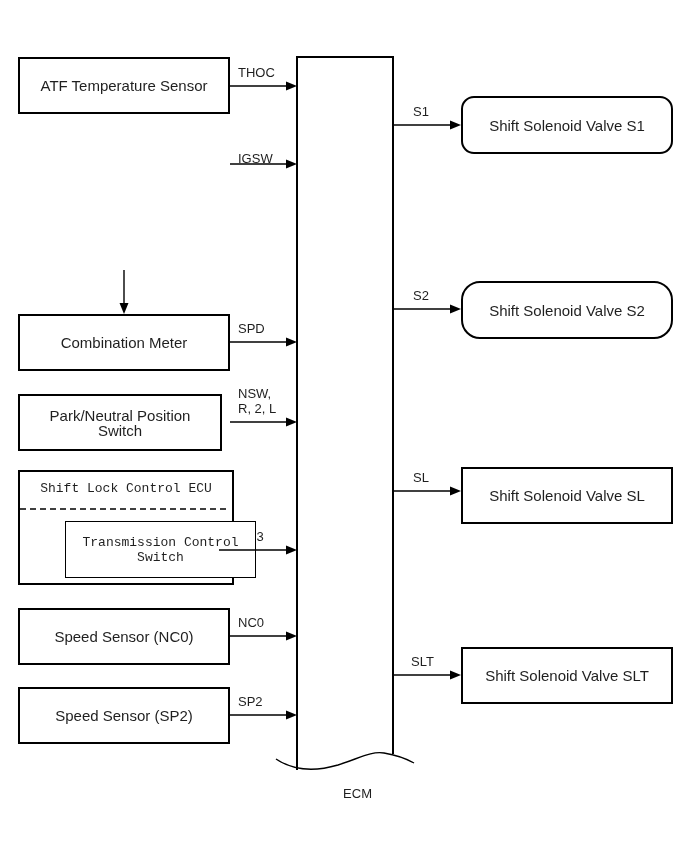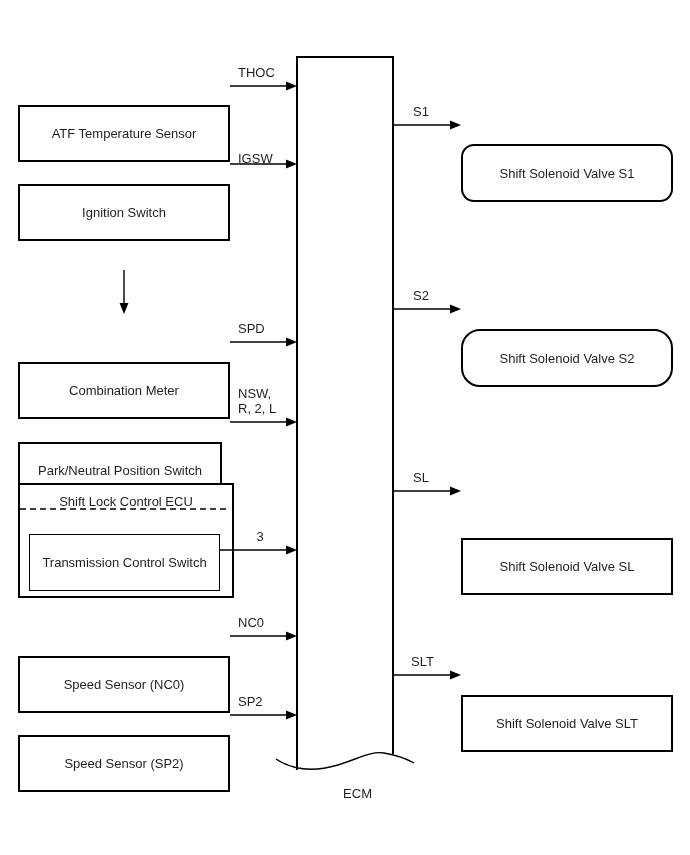--- a/index.html
+++ b/index.html
@@ -18,25 +18,24 @@
   }
   .box {
     position: absolute;
     box-sizing: border-box;
     border: 2px solid #000000;
     background: #ffffff;
     display: flex;
     align-items: center;
     justify-content: center;
     text-align: center;
-    font-size: 13px;
+    font-size: 15px;
     line-height: 15px;
     z-index: 1;
     padding: 17px 6px;
-    margin-top: 48px;
   }
   .group-box {
     position: absolute;
     box-sizing: border-box;
     border: 2px solid #000000;
     background: #ffffff;
     z-index: 1;
     font-size: 13px;
   }
   .group-title {
@@ -46,23 +45,24 @@
     line-height: 15px;
   }
   .inner-box {
     position: absolute;
     box-sizing: border-box;
     border: 1px solid #000000;
     background: #ffffff;
     display: flex;
     align-items: center;
     justify-content: center;
-    text-align: right;
+    text-align: center;
     font-size: 13px;
     line-height: 15px;
+    margin-left: 36px;
   }
   .sig {
     position: absolute;
     font-size: 13px;
     line-height: 15px;
     white-space: pre-line;
     z-index: 3;
   }
   .ecm-label {
     position: absolute;
@@ -81,41 +81,40 @@
     pointer-events: none;
   }
 </style>
 </head>
 <body>
 
 <div class="canvas">
 
   <div class="box" style="left:18px; top:57px; width:212px; height:57px;">ATF Temperature Sensor</div>
 
-  <div class="box" style="left:18px; top:136px; width:212px; height:57px;">Ignition Switch</div>
 
 
   <div class="box" style="left:18px; top:314px; width:212px; height:57px;">Combination Meter</div>
 
   <div class="box" style="left:18px; top:394px; width:204px; height:57px;">Park/Neutral Position Switch</div>
 
-  <div class="group-box" style="left:18px; top:483px; width:216px; height:115px;">
+  <div class="group-box" style="left:18px; top:470px; width:216px; height:115px;font-family:Liberation Mono, monospace;">
     <div class="group-title">Shift Lock Control ECU</div>
     <div class="inner-box" style="left:9px; top:49px; width:191px; height:57px;">Transmission Control Switch</div>
   </div>
 
   <div class="box" style="left:18px; top:608px; width:212px; height:57px;">Speed Sensor (NC0)</div>
 
   <div class="box" style="left:18px; top:687px; width:212px; height:57px;">Speed Sensor (SP2)</div>
 
   <div class="box" style="left:461px; top:96px; width:212px; height:58px;border-radius:13px;">Shift Solenoid Valve S1</div>
 
   <div class="box" style="left:461px; top:281px; width:212px; height:58px;border-radius:19px;">Shift Solenoid Valve S2</div>
 
-  <div class="box" style="left:461px; top:490px; width:212px; height:57px;">Shift Solenoid Valve SL</div>
+  <div class="box" style="left:461px; top:467px; width:212px; height:57px;">Shift Solenoid Valve SL</div>
 
   <div class="box" style="left:461px; top:647px; width:212px; height:57px;">Shift Solenoid Valve SLT</div>
 
   <svg class="connectors" width="690" height="855" viewBox="0 0 690 855">
 
     <path d="M297,770 L297,57 L393,57 L393,754" fill="none" stroke="#000000" stroke-width="2"></path>
 
     <path d="M276,759 C294,771 314,772 338,765 C360,758 371,751 384,753 C396,755 405,758 414,763" fill="none" stroke="#000000" stroke-width="1.4"></path>
 
     <line x1="20" y1="509" x2="228" y2="509" stroke="#000000" stroke-width="1.4" stroke-dasharray="6,4"></line>

